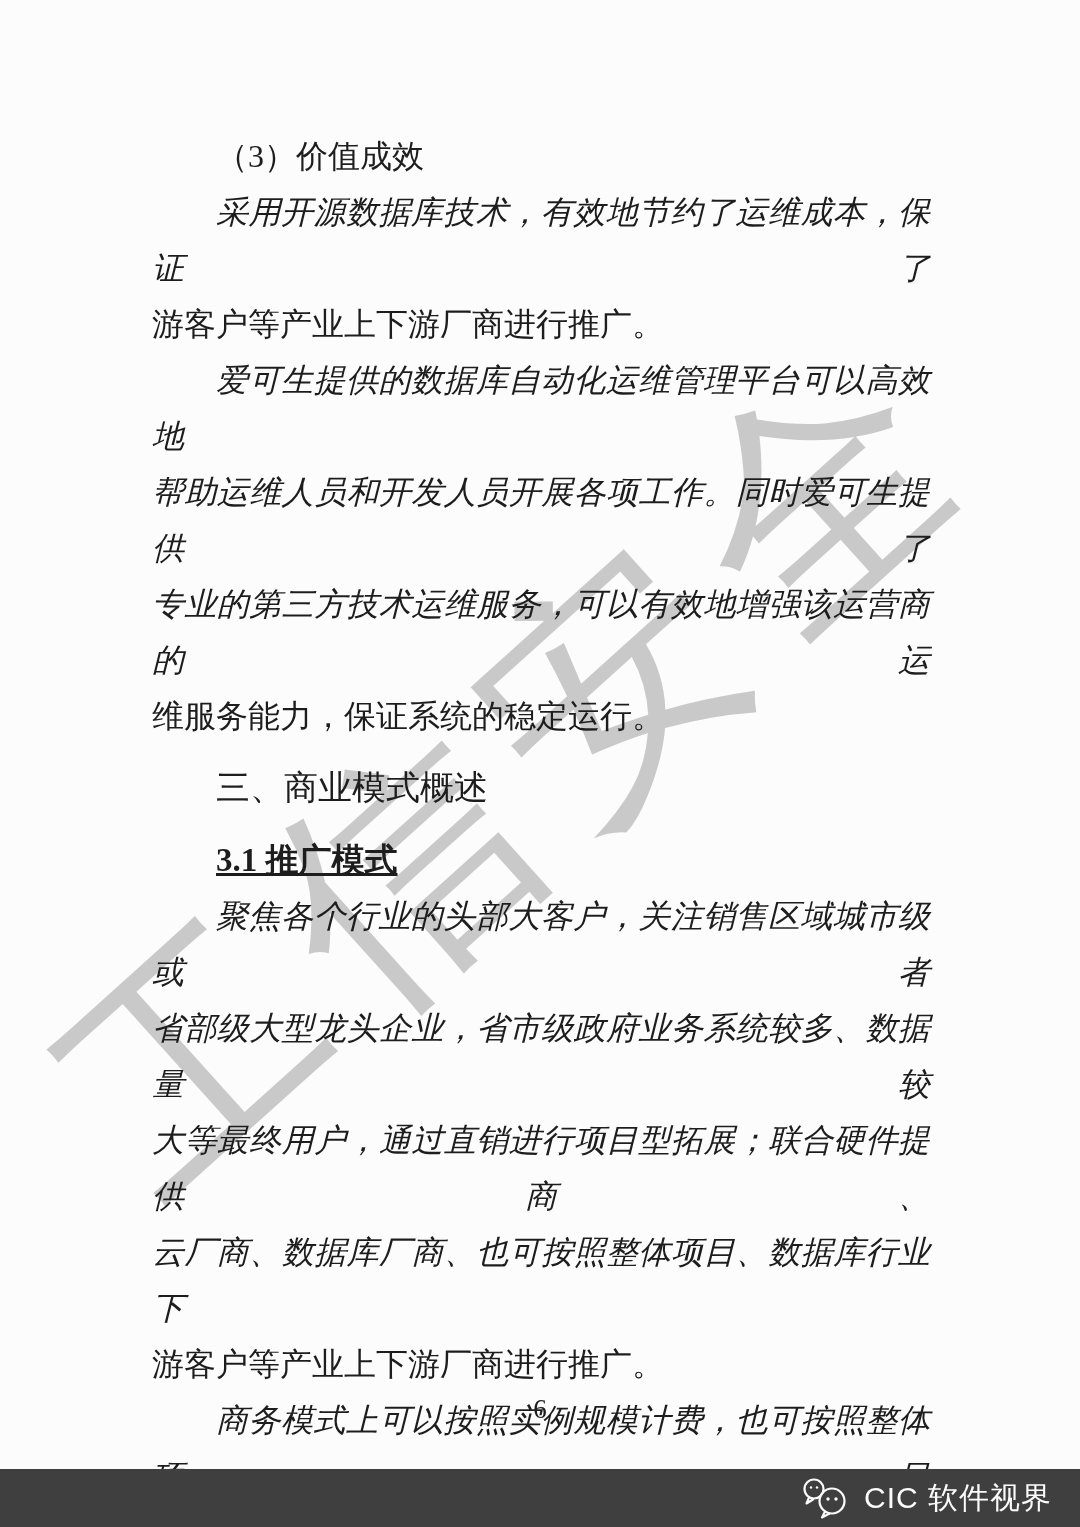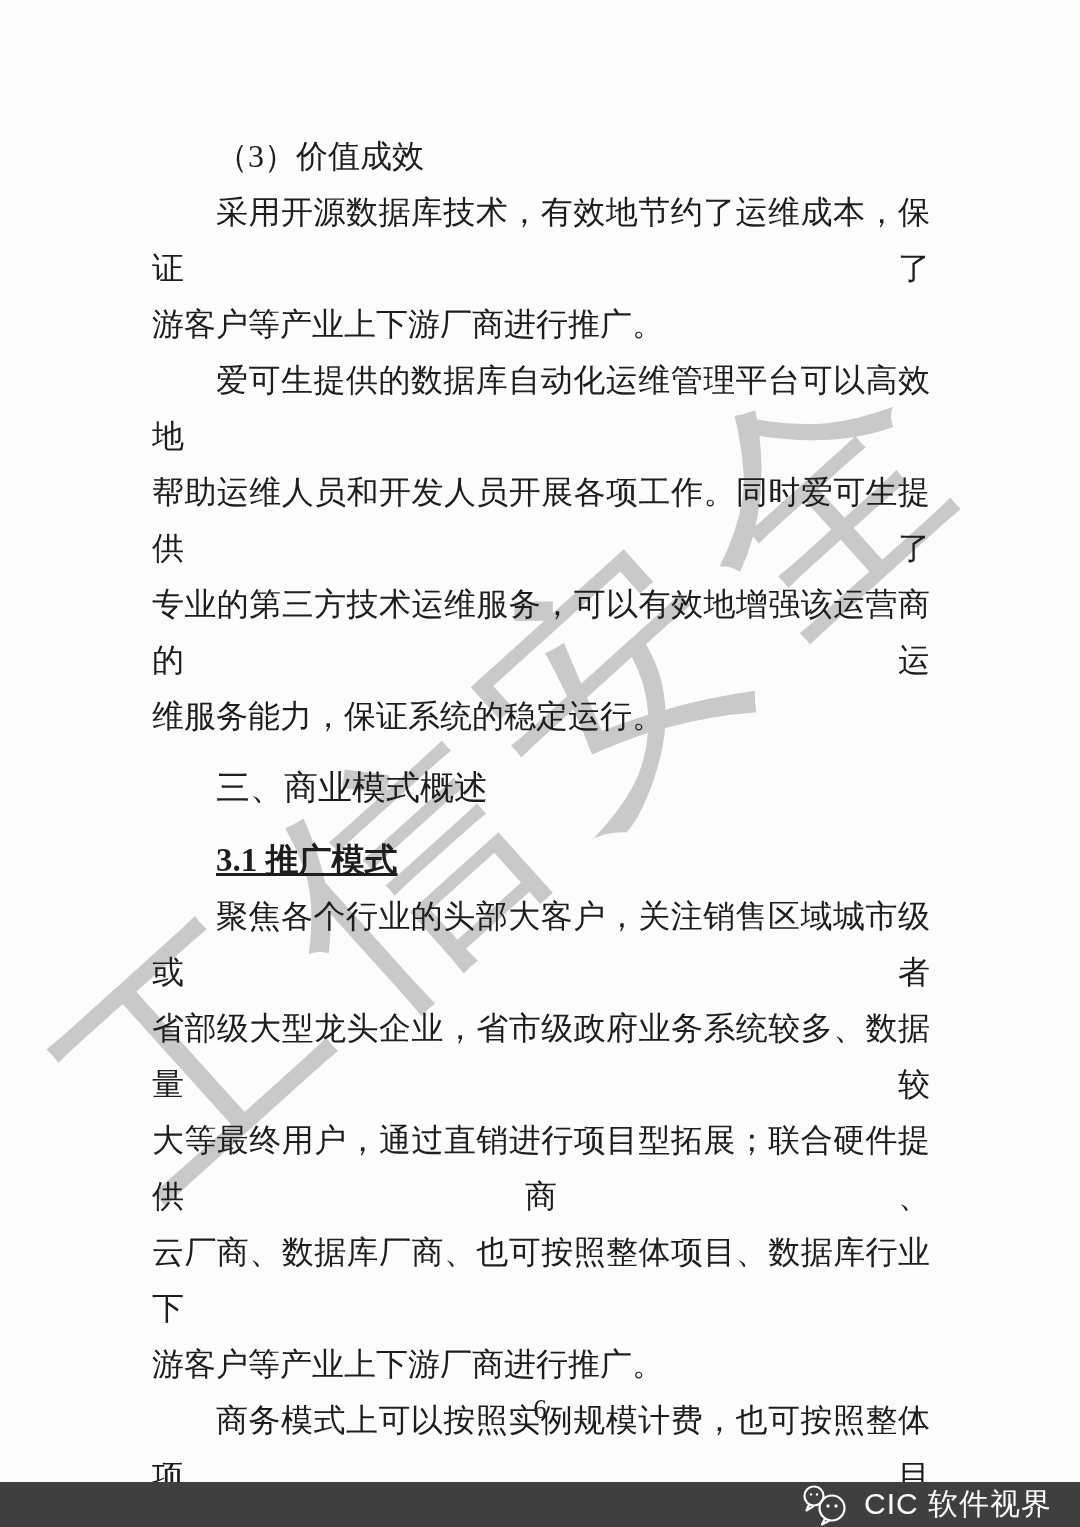--- a/index.html
+++ b/index.html
@@ -35,21 +35,21 @@
     left:152px; right:150px; top:128px;
     z-index:1;
   }
   .line{
     font-size:32px;
     line-height:56px;
     min-height:56px;
     text-align:justify;
     color:var(--body-text);
   }
-  .line.j{ text-align-last:justify; }
+  .line.j{ text-align-last:justify;font-style:italic; }
   .line.indent{ text-indent:64px; }
   .line.h1{
     font-weight:normal;
     font-size:34px;
     margin-top:16px;
     margin-bottom:16px;
   }
   .line.h2{
     font-weight:bold;
     font-size:33px;
@@ -58,21 +58,21 @@
   .pagenum{
     position:absolute;
     top:1394px; left:0; right:0;
     text-align:center;
     font-size:27px;
     z-index:1;
   }
   .footer{
     position:absolute;
     left:0; right:0; bottom:0;
-    height:45px;
+    height:58px;
     background:var(--footer-bg);
     display:flex;
     align-items:center;
     justify-content:flex-end;
     gap:12px;
     padding-right:28px;
     z-index:2;
   }
   .brand-logo{ display:block; }
   .brand-text{

